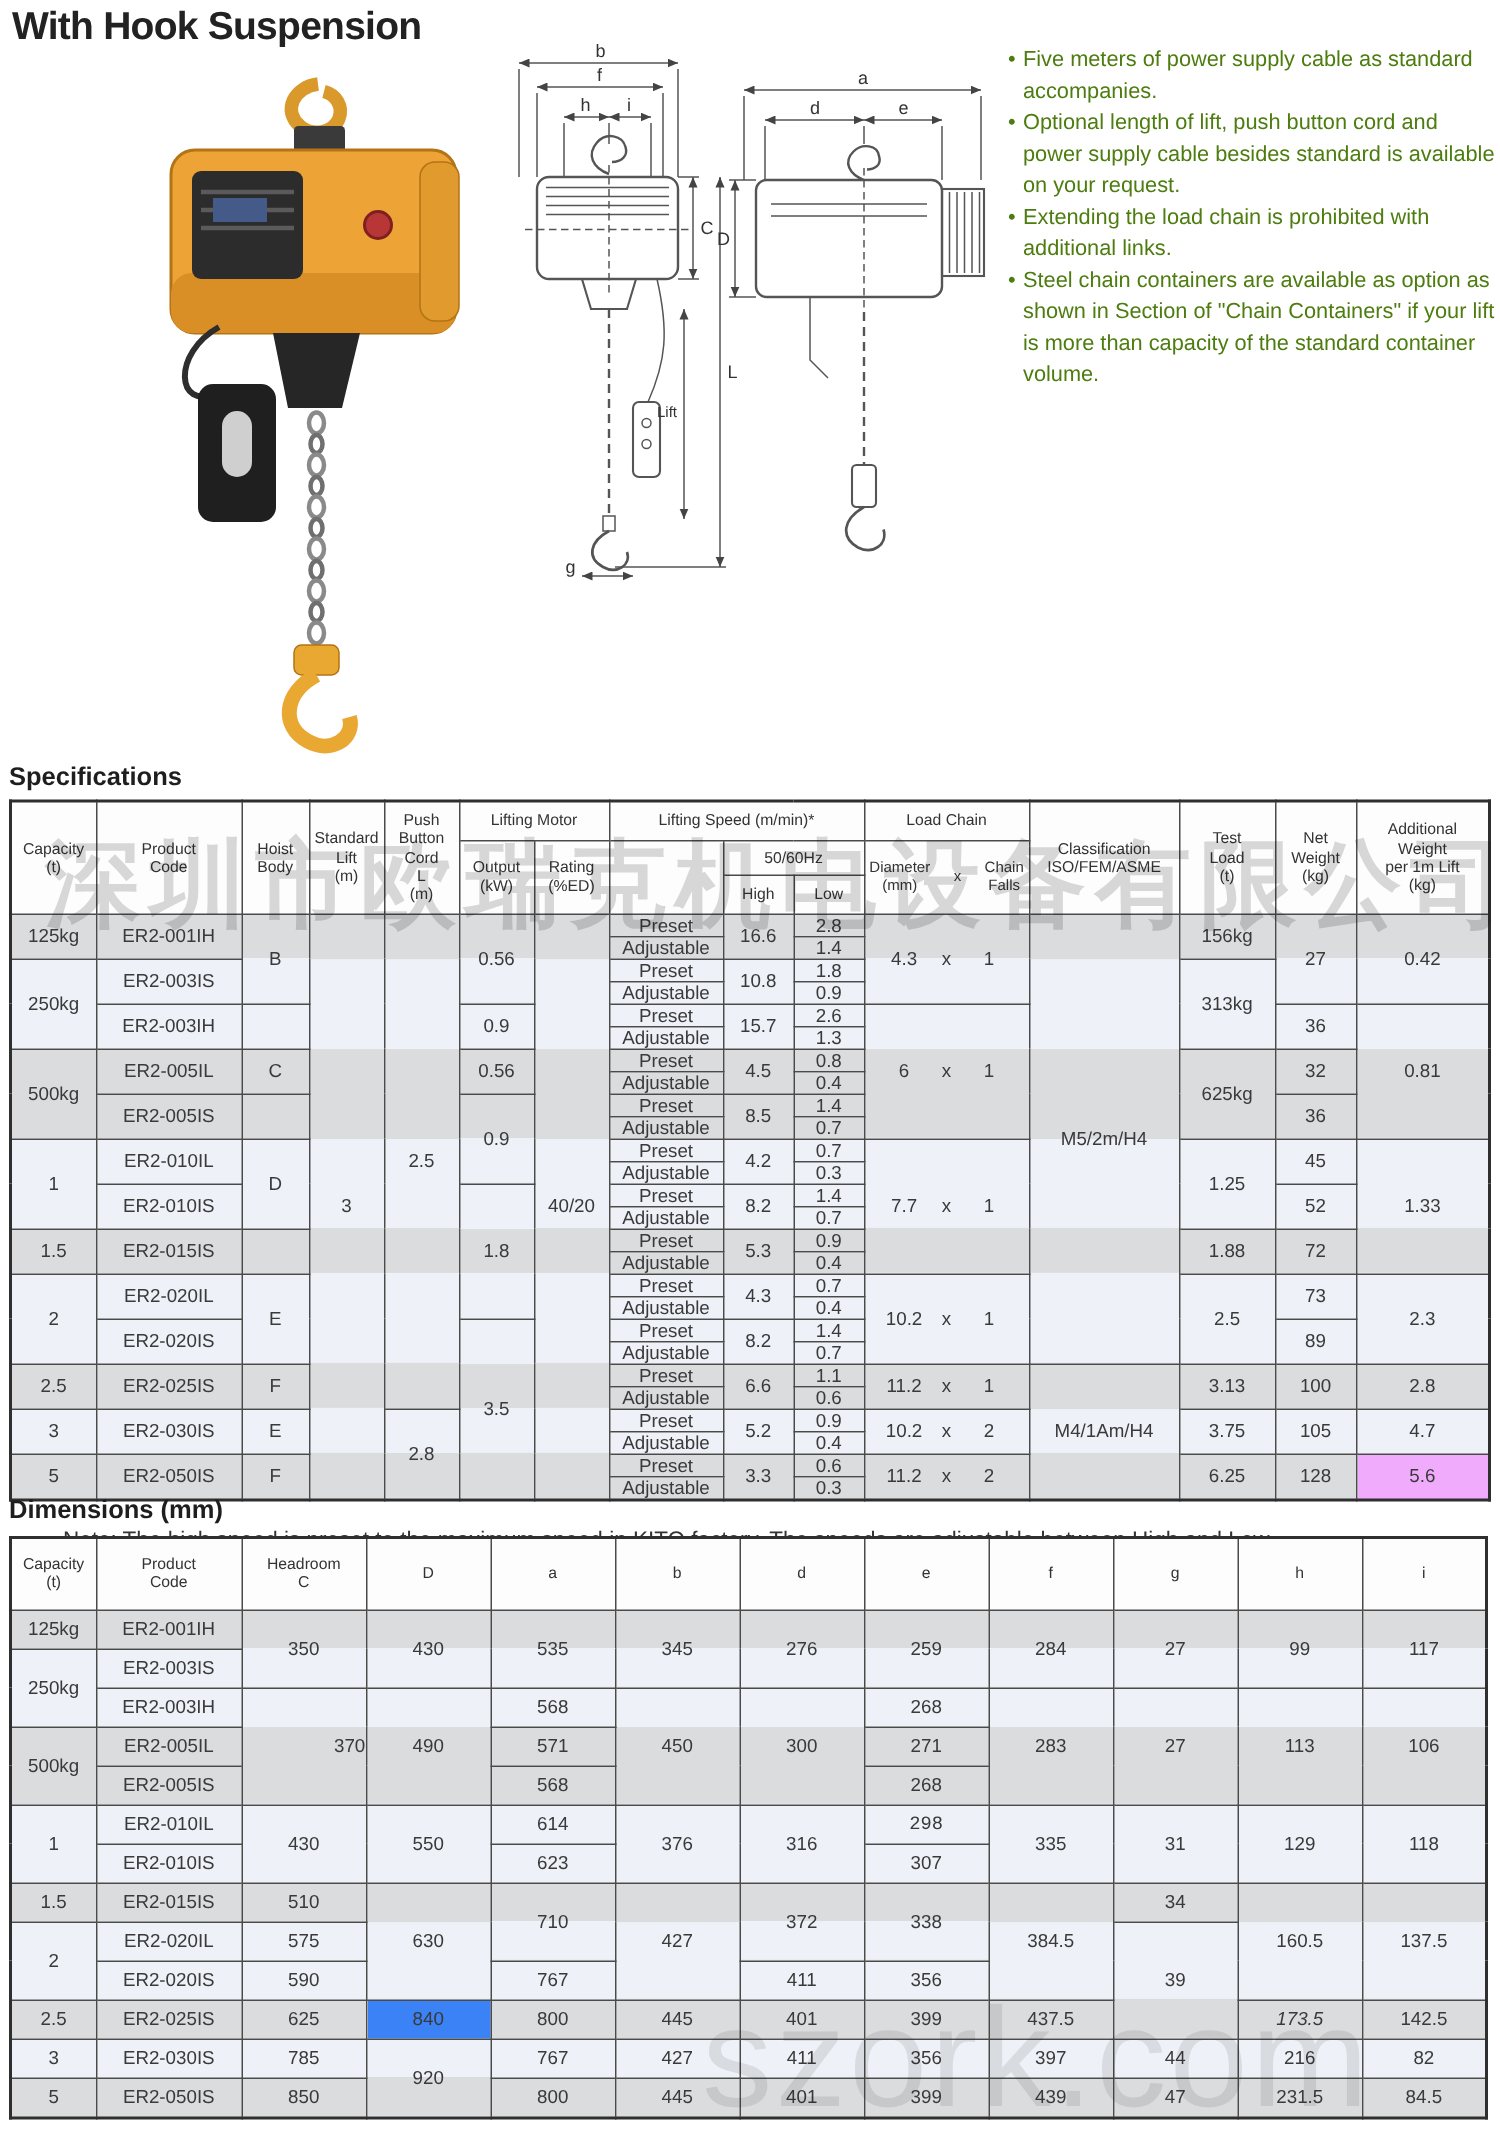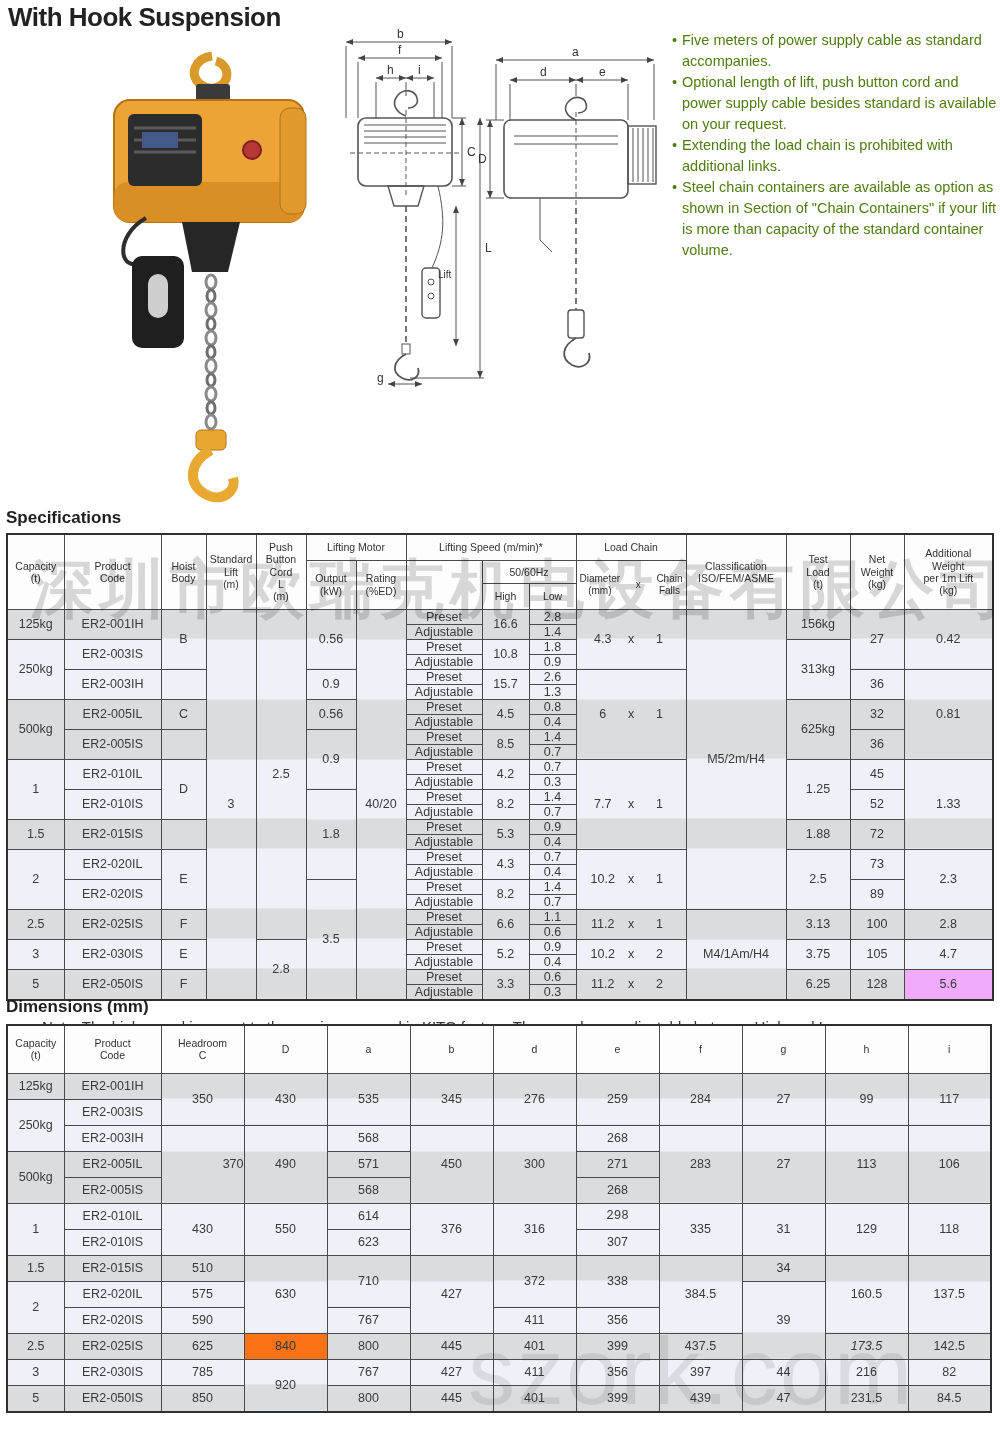--- a/index.html
+++ b/index.html
@@ -635,21 +635,21 @@
           <td class="prodc" style="background: rgb(238, 241, 247);">ER2-020IS</td>
           <td style="background: rgb(238, 241, 247);">590</td>
           <td style="background: rgb(238, 241, 247);">767</td>
           <td style="background: rgb(238, 241, 247);">411</td>
           <td style="background: rgb(238, 241, 247);">356</td>
         </tr>
         <tr>
           <td style="background: rgb(218, 220, 221);">2.5</td>
           <td class="prodc" style="background: rgb(218, 220, 221);">ER2-025IS</td>
           <td style="background: rgb(218, 220, 221);">625</td>
-          <td style="background: #f97316;">840</td>
+          <td style="background: #3b82f6;">840</td>
           <td style="background: rgb(218, 220, 221);">800</td>
           <td style="background: rgb(218, 220, 221);">445</td>
           <td style="background: rgb(218, 220, 221);">401</td>
           <td style="background: rgb(218, 220, 221);">399</td>
           <td style="background: rgb(218, 220, 221);">437.5</td>
           <td style="background: rgb(218, 220, 221); font-style: italic;">173.5</td>
           <td style="background: rgb(218, 220, 221);">142.5</td>
         </tr>
         <tr>
           <td style="background: rgb(238, 241, 247);">3</td>

